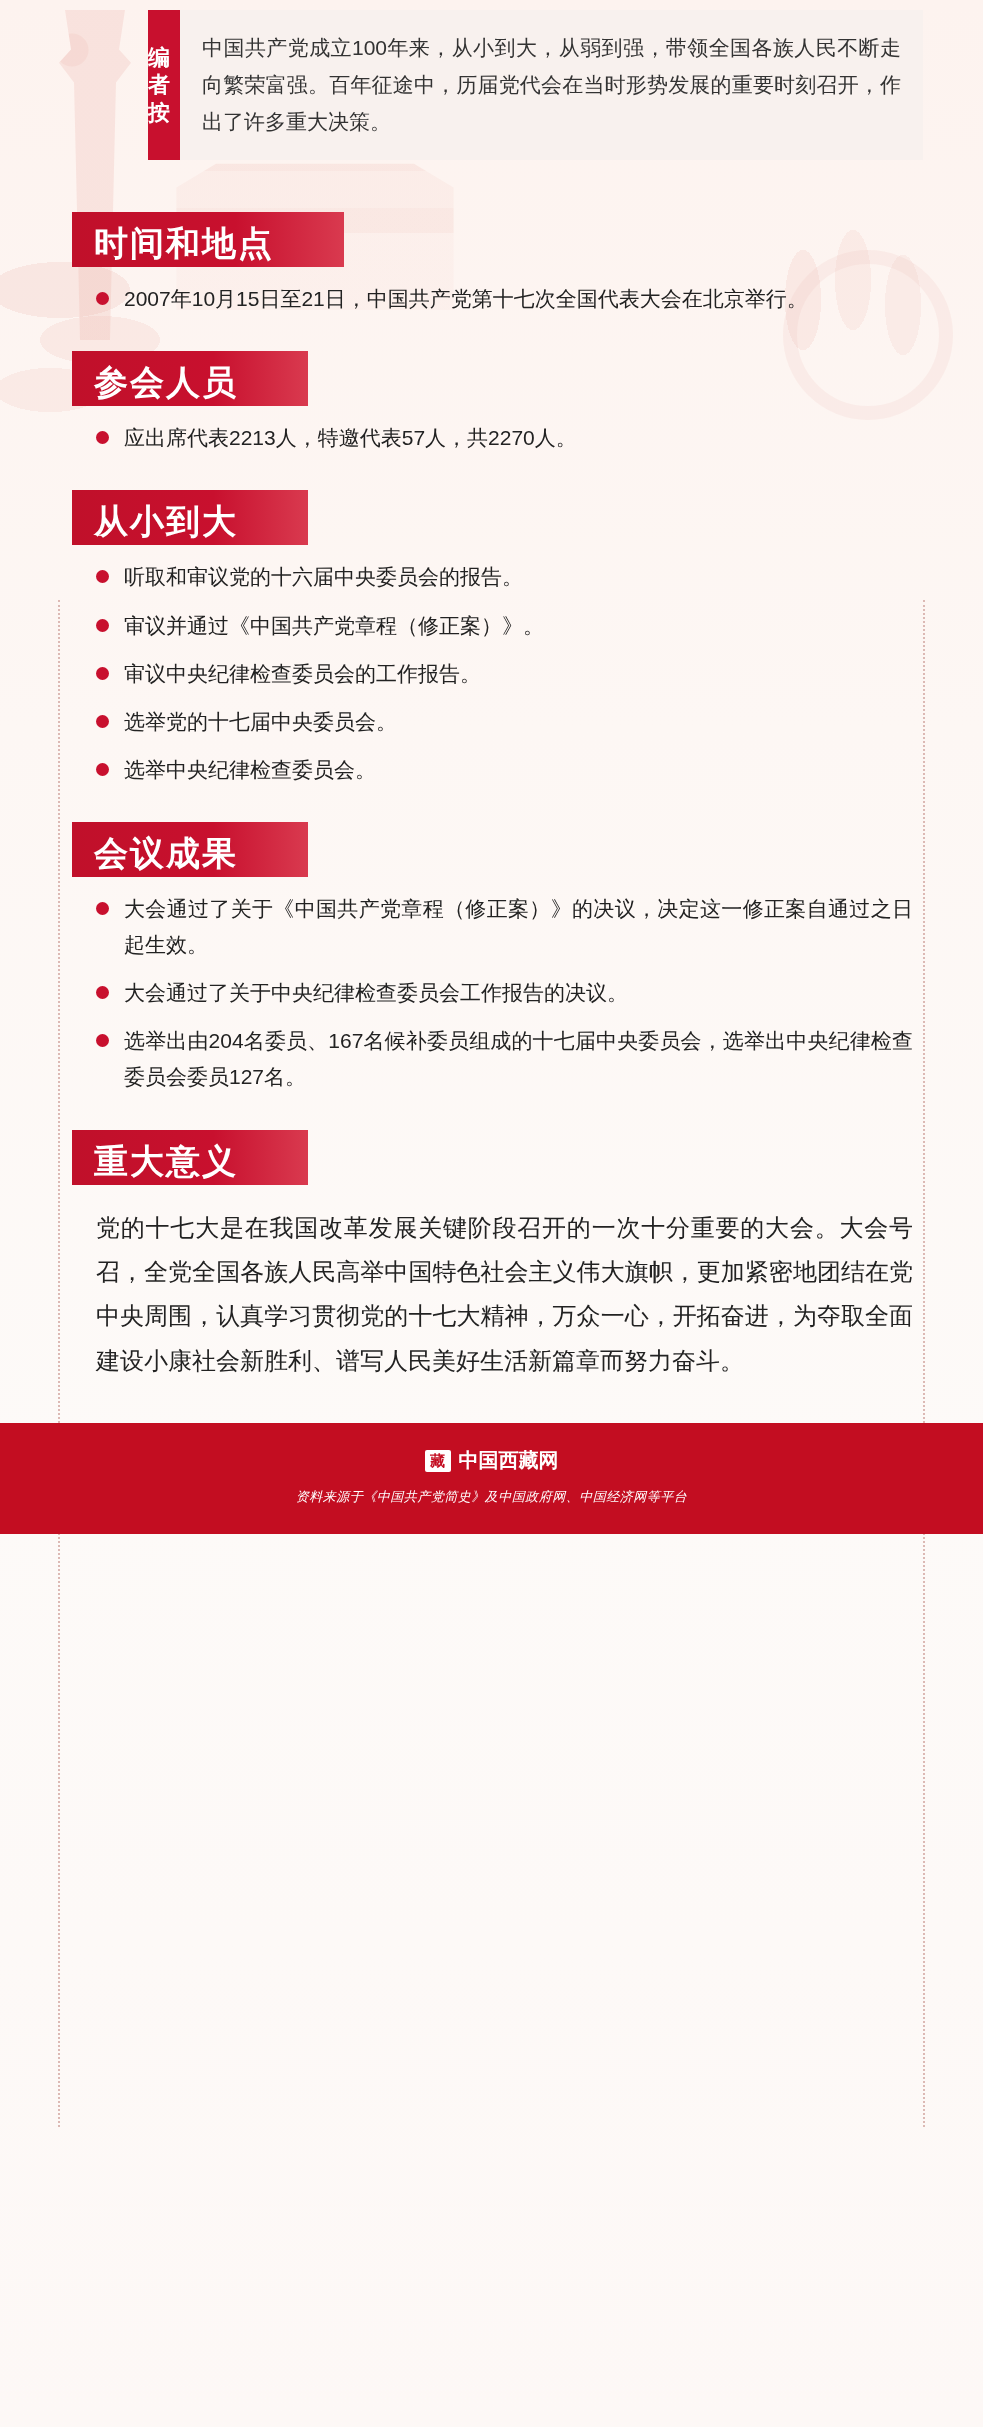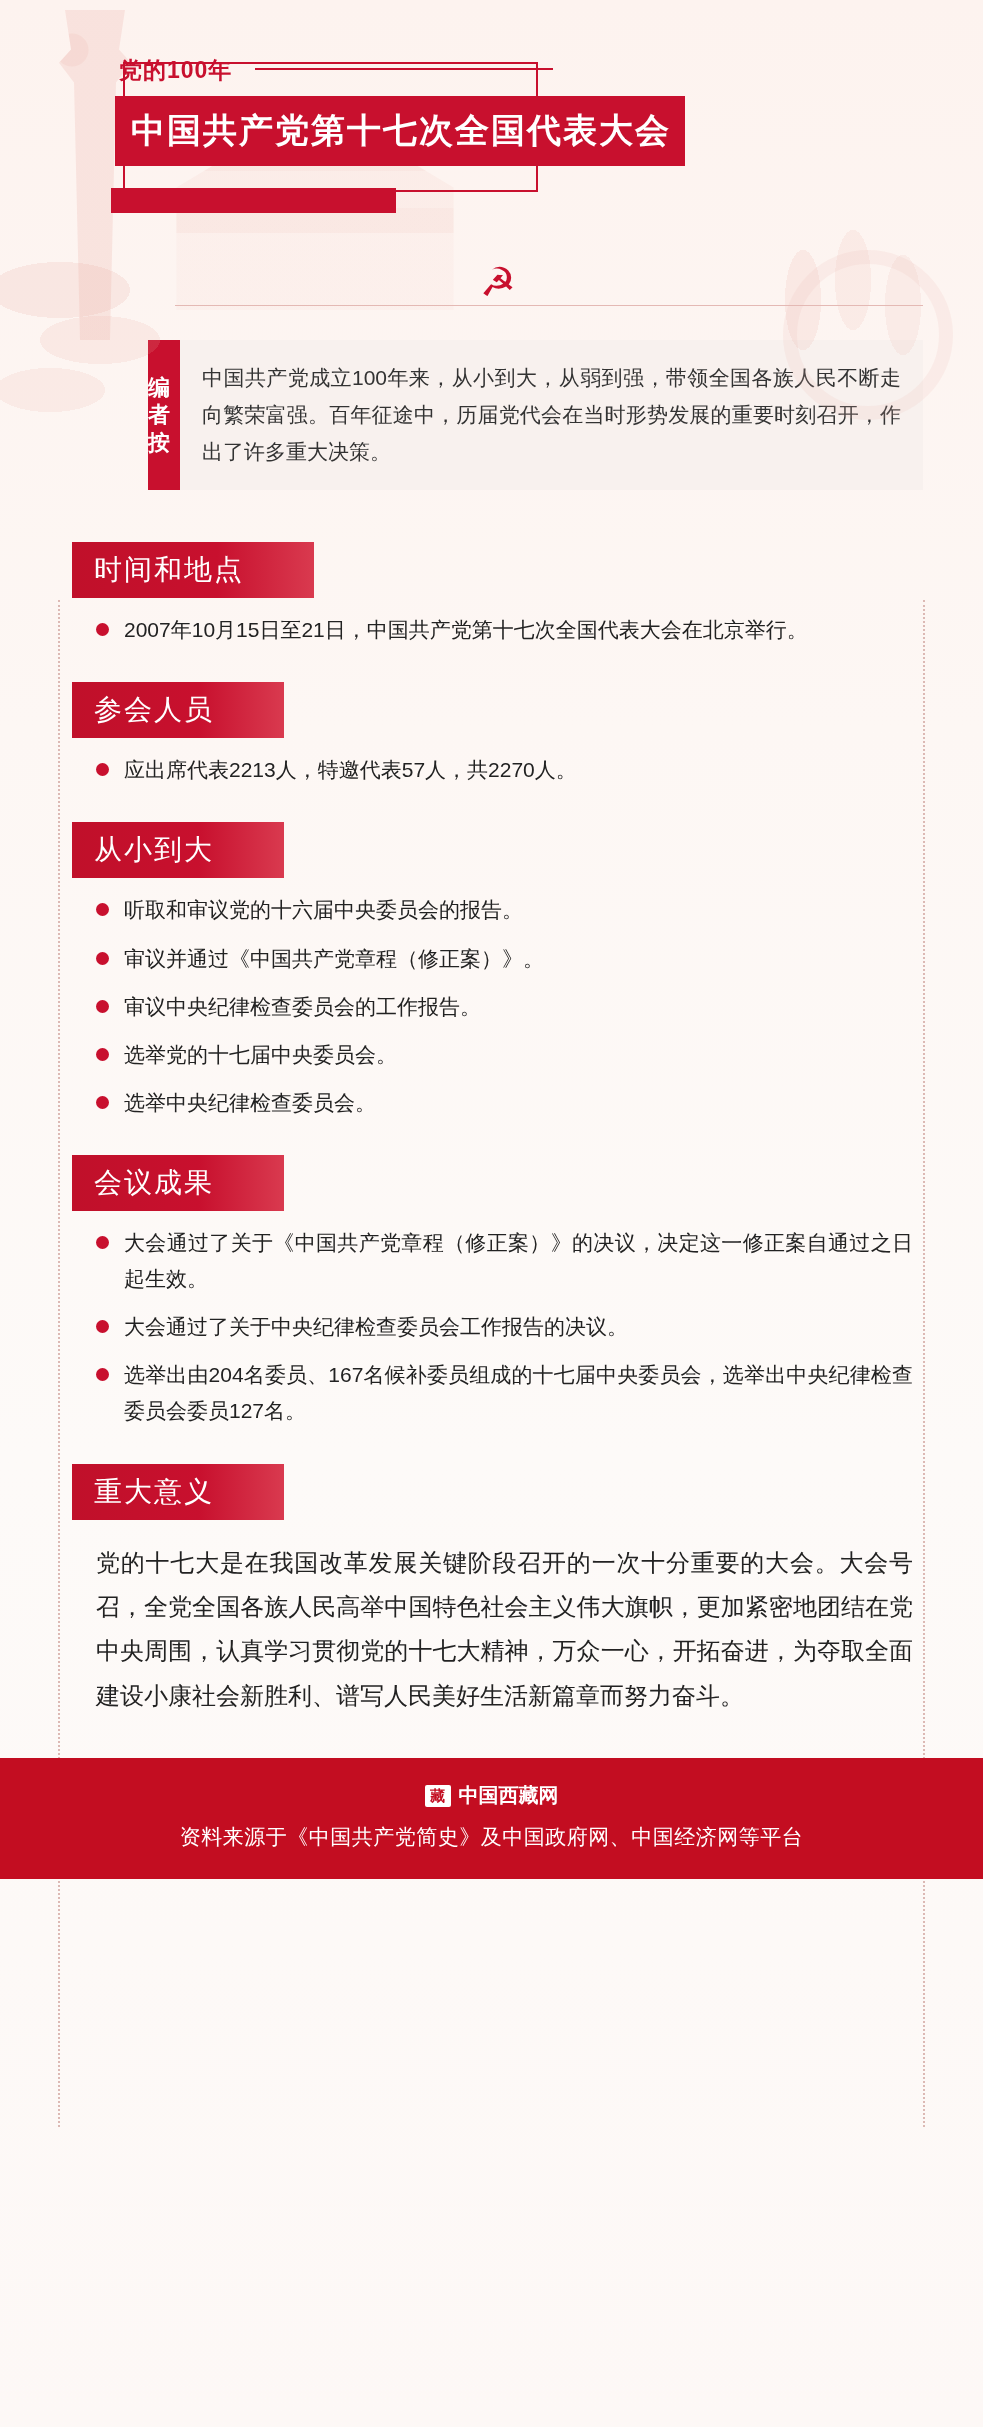--- a/index.html
+++ b/index.html
@@ -109,22 +109,22 @@
   .rail.left { left: 58px; }
   .rail.right { right: 58px; }
 
   
   .content { position: relative; padding: 30px 0 0 0; }
   .section { margin: 0 0 6px 0; }
   .sec-head {
     display: inline-block; position: relative;
     margin-left: 72px;
     background: linear-gradient(90deg, #c0102a 0%, #c8102e 60%, #d93a4f 100%);
-    color: #fff; font-size: 28px; font-weight: 400; letter-spacing: 2px;
-    padding: 9px 70px 9px 22px; margin-top: 22px; margin-bottom: 14px;
+    color: #fff; font-size: 34px; font-weight: 700; letter-spacing: 2px;
+    padding: 9px 70px 0 22px; margin-top: 22px; margin-bottom: 14px;
   }
   .sec-head::after {
     content: ""; position: absolute; right: -26px; top: 0; border-style: solid;
     border-width: 0 0 51px 26px; border-color: transparent transparent transparent #d93a4f;
     opacity: 0;
   }
   .bullets { list-style: none; margin: 0 70px 8px 96px; }
   .bullets li {
     position: relative; padding-left: 28px; font-size: 21px; line-height: 1.72;
     margin-bottom: 12px; color: #222; text-align: justify;
@@ -140,47 +140,34 @@
   
   .footer {
     margin-top: 40px; background: #c30d21; color: #fff; padding: 24px 0 28px 0; text-align: center;
     position: relative;
   }
   .footer-brand { font-size: 20px; font-weight: 700; display: flex; align-items: center; justify-content: center; gap: 8px; }
   .brand-mark {
     display: inline-block; width: 26px; height: 22px; line-height: 22px; text-align: center;
     background: #fff; color: #c30d21; font-size: 15px; font-weight: 700; border-radius: 2px;
   }
-  .footer-line { font-size: 21px; margin-top: 14px; letter-spacing: .5px; }
+  .footer-line { font-size: 13px; margin-top: 14px; letter-spacing: .5px; font-style: italic; }
   .footer-line2 { font-size: 17px; margin-top: 10px; letter-spacing: .5px; }
 </style>
 </head>
 <body>
 
 <div class="page">
 
   <div class="bg-deco deco-pillar"></div>
   <div class="bg-deco deco-leaves"></div>
   <div class="bg-deco deco-gate"></div>
   <div class="bg-deco deco-wheat"></div>
   <div class="bg-deco deco-circle"></div>
 
-  <div class="header">
-    <div class="title-block">
-      <div class="kicker">党的100年</div>
-      <div class="kicker-rule"></div>
-      <div class="main-title-wrap">
-        <div class="title-frame"></div>
-        <div class="main-title-bar">中国共产党第十七次全国代表大会</div>
-        <div class="title-underbar"></div>
-      </div>
-    </div>
-    <div class="hammer-sickle">☭</div>
-    <div class="header-hr"></div>
-  </div>
 
   <div class="editor-note">
     <div class="editor-tag">编者按</div>
     <div class="editor-body">中国共产党成立100年来，从小到大，从弱到强，带领全国各族人民不断走向繁荣富强。百年征途中，历届党代会在当时形势发展的重要时刻召开，作出了许多重大决策。</div>
   </div>
 
   <div class="rail left"></div>
   <div class="rail right"></div>
 
   <div class="content">

